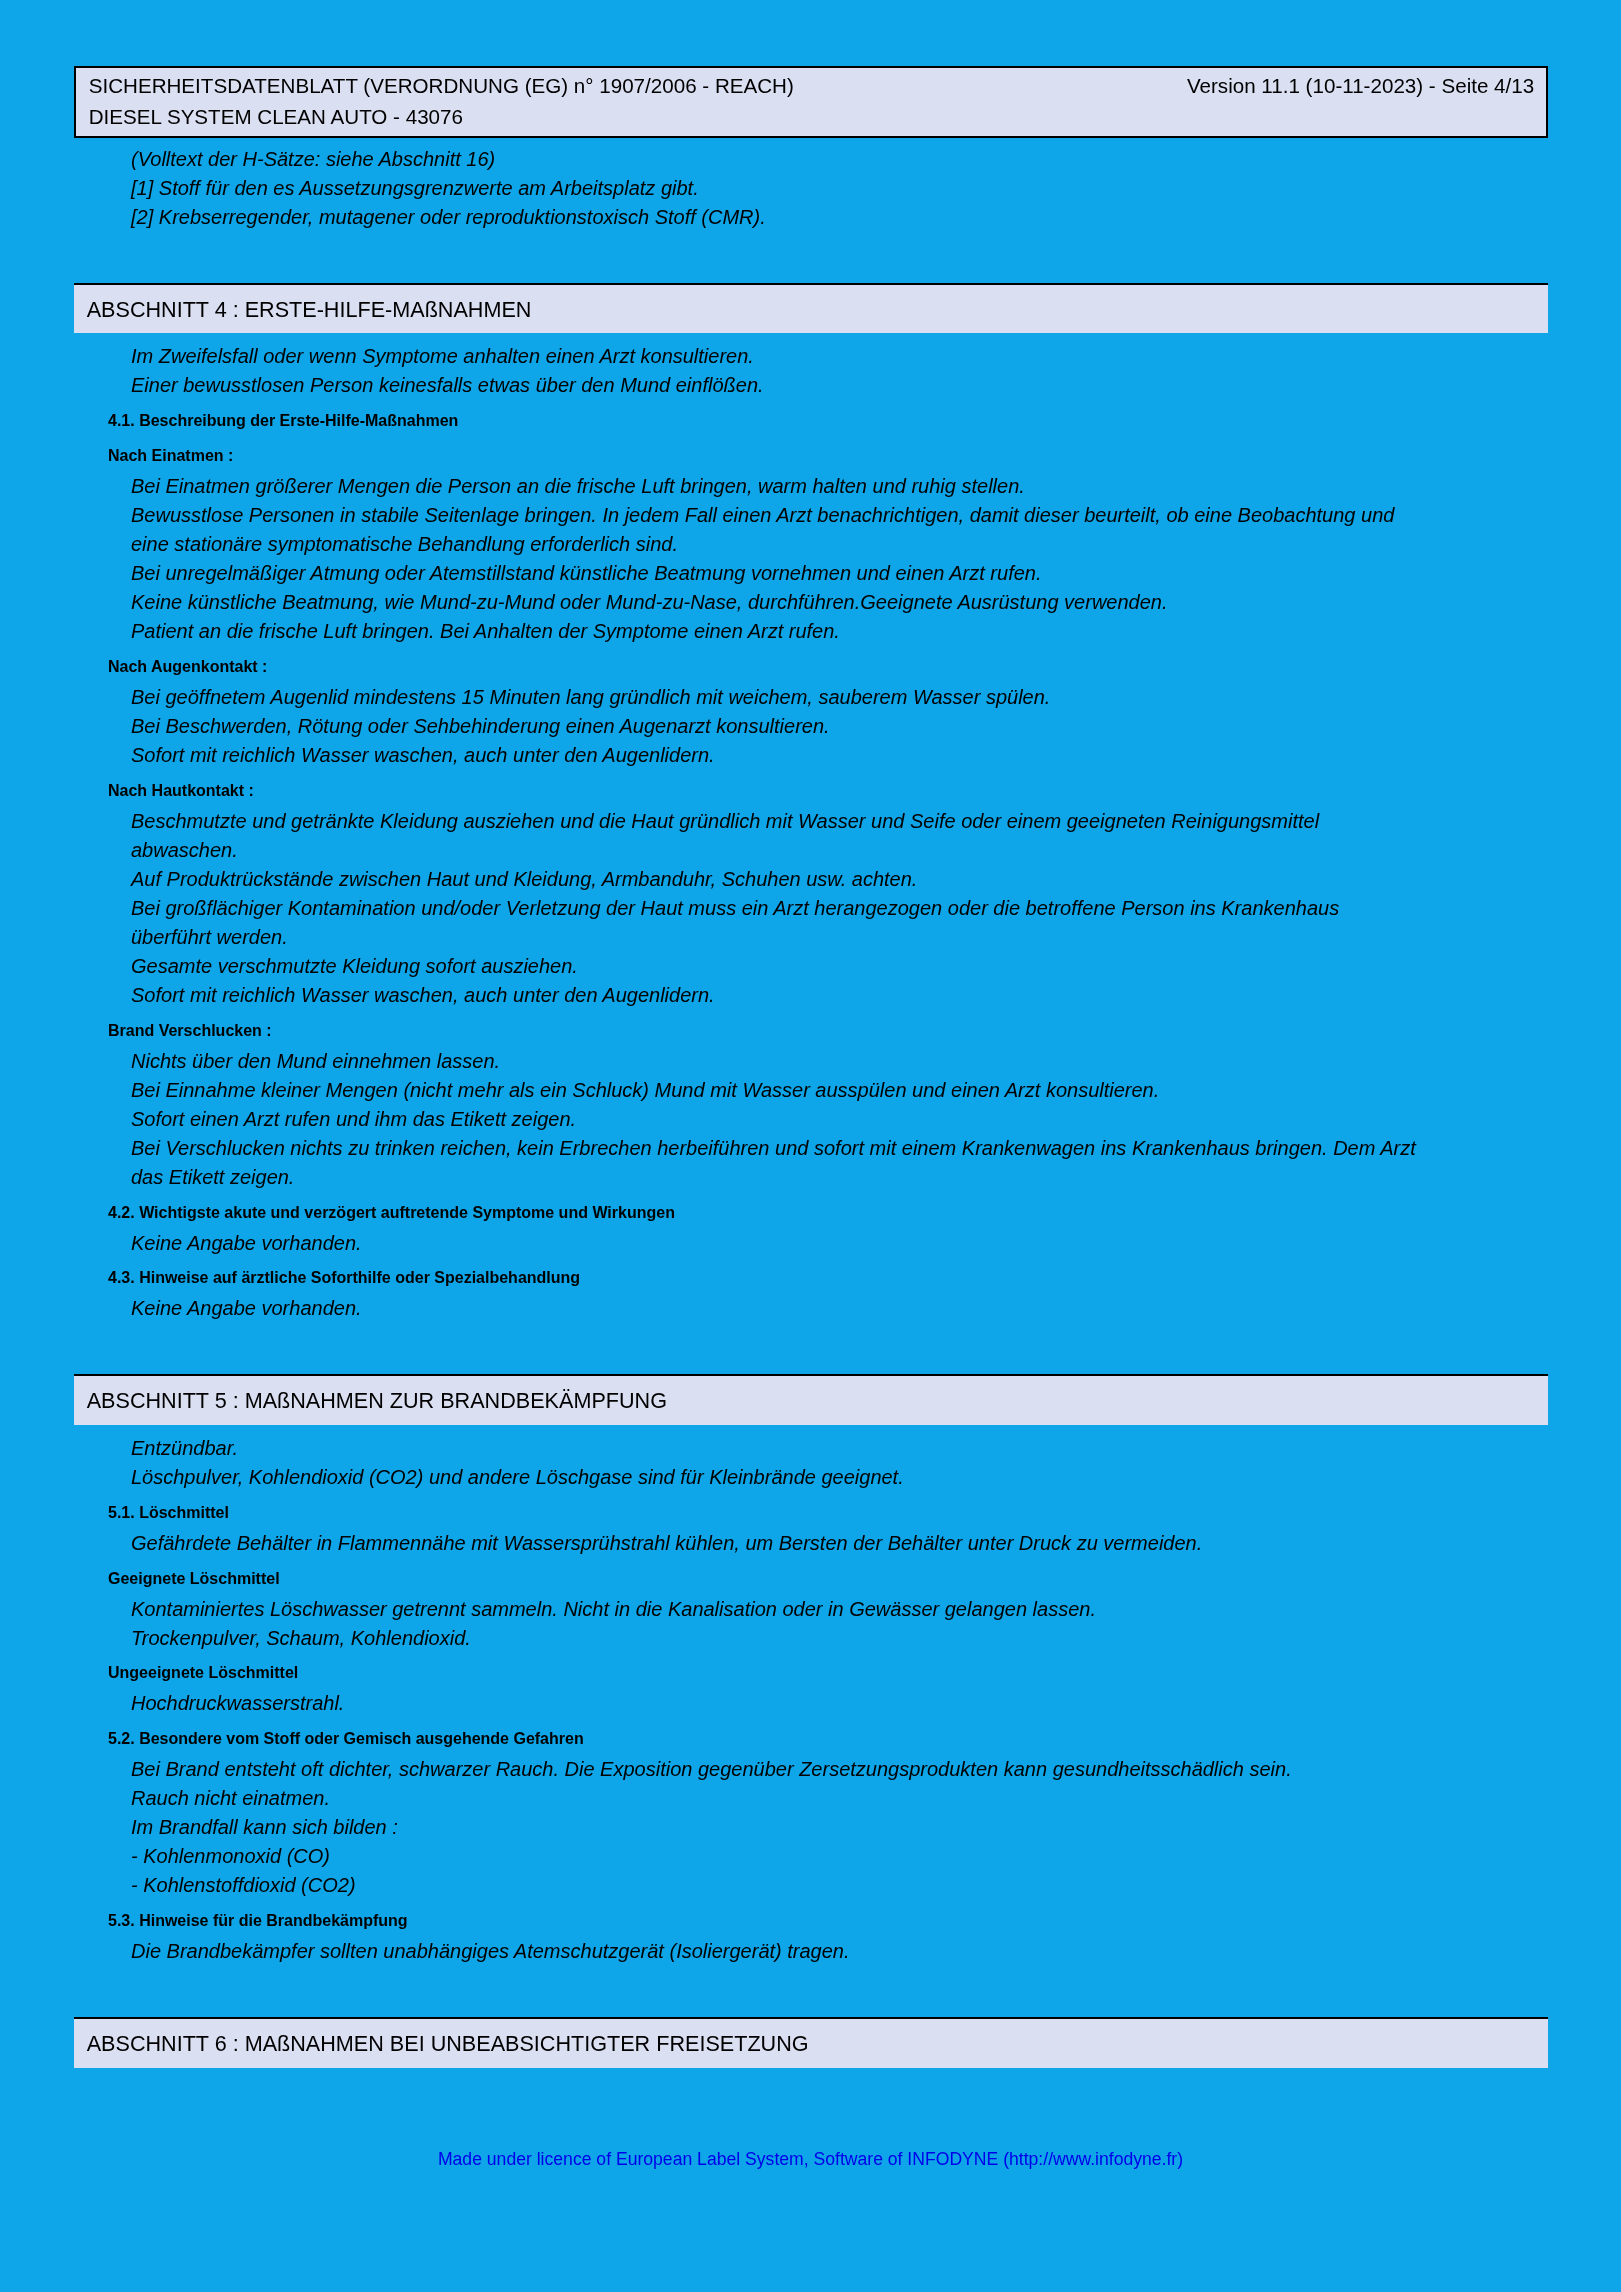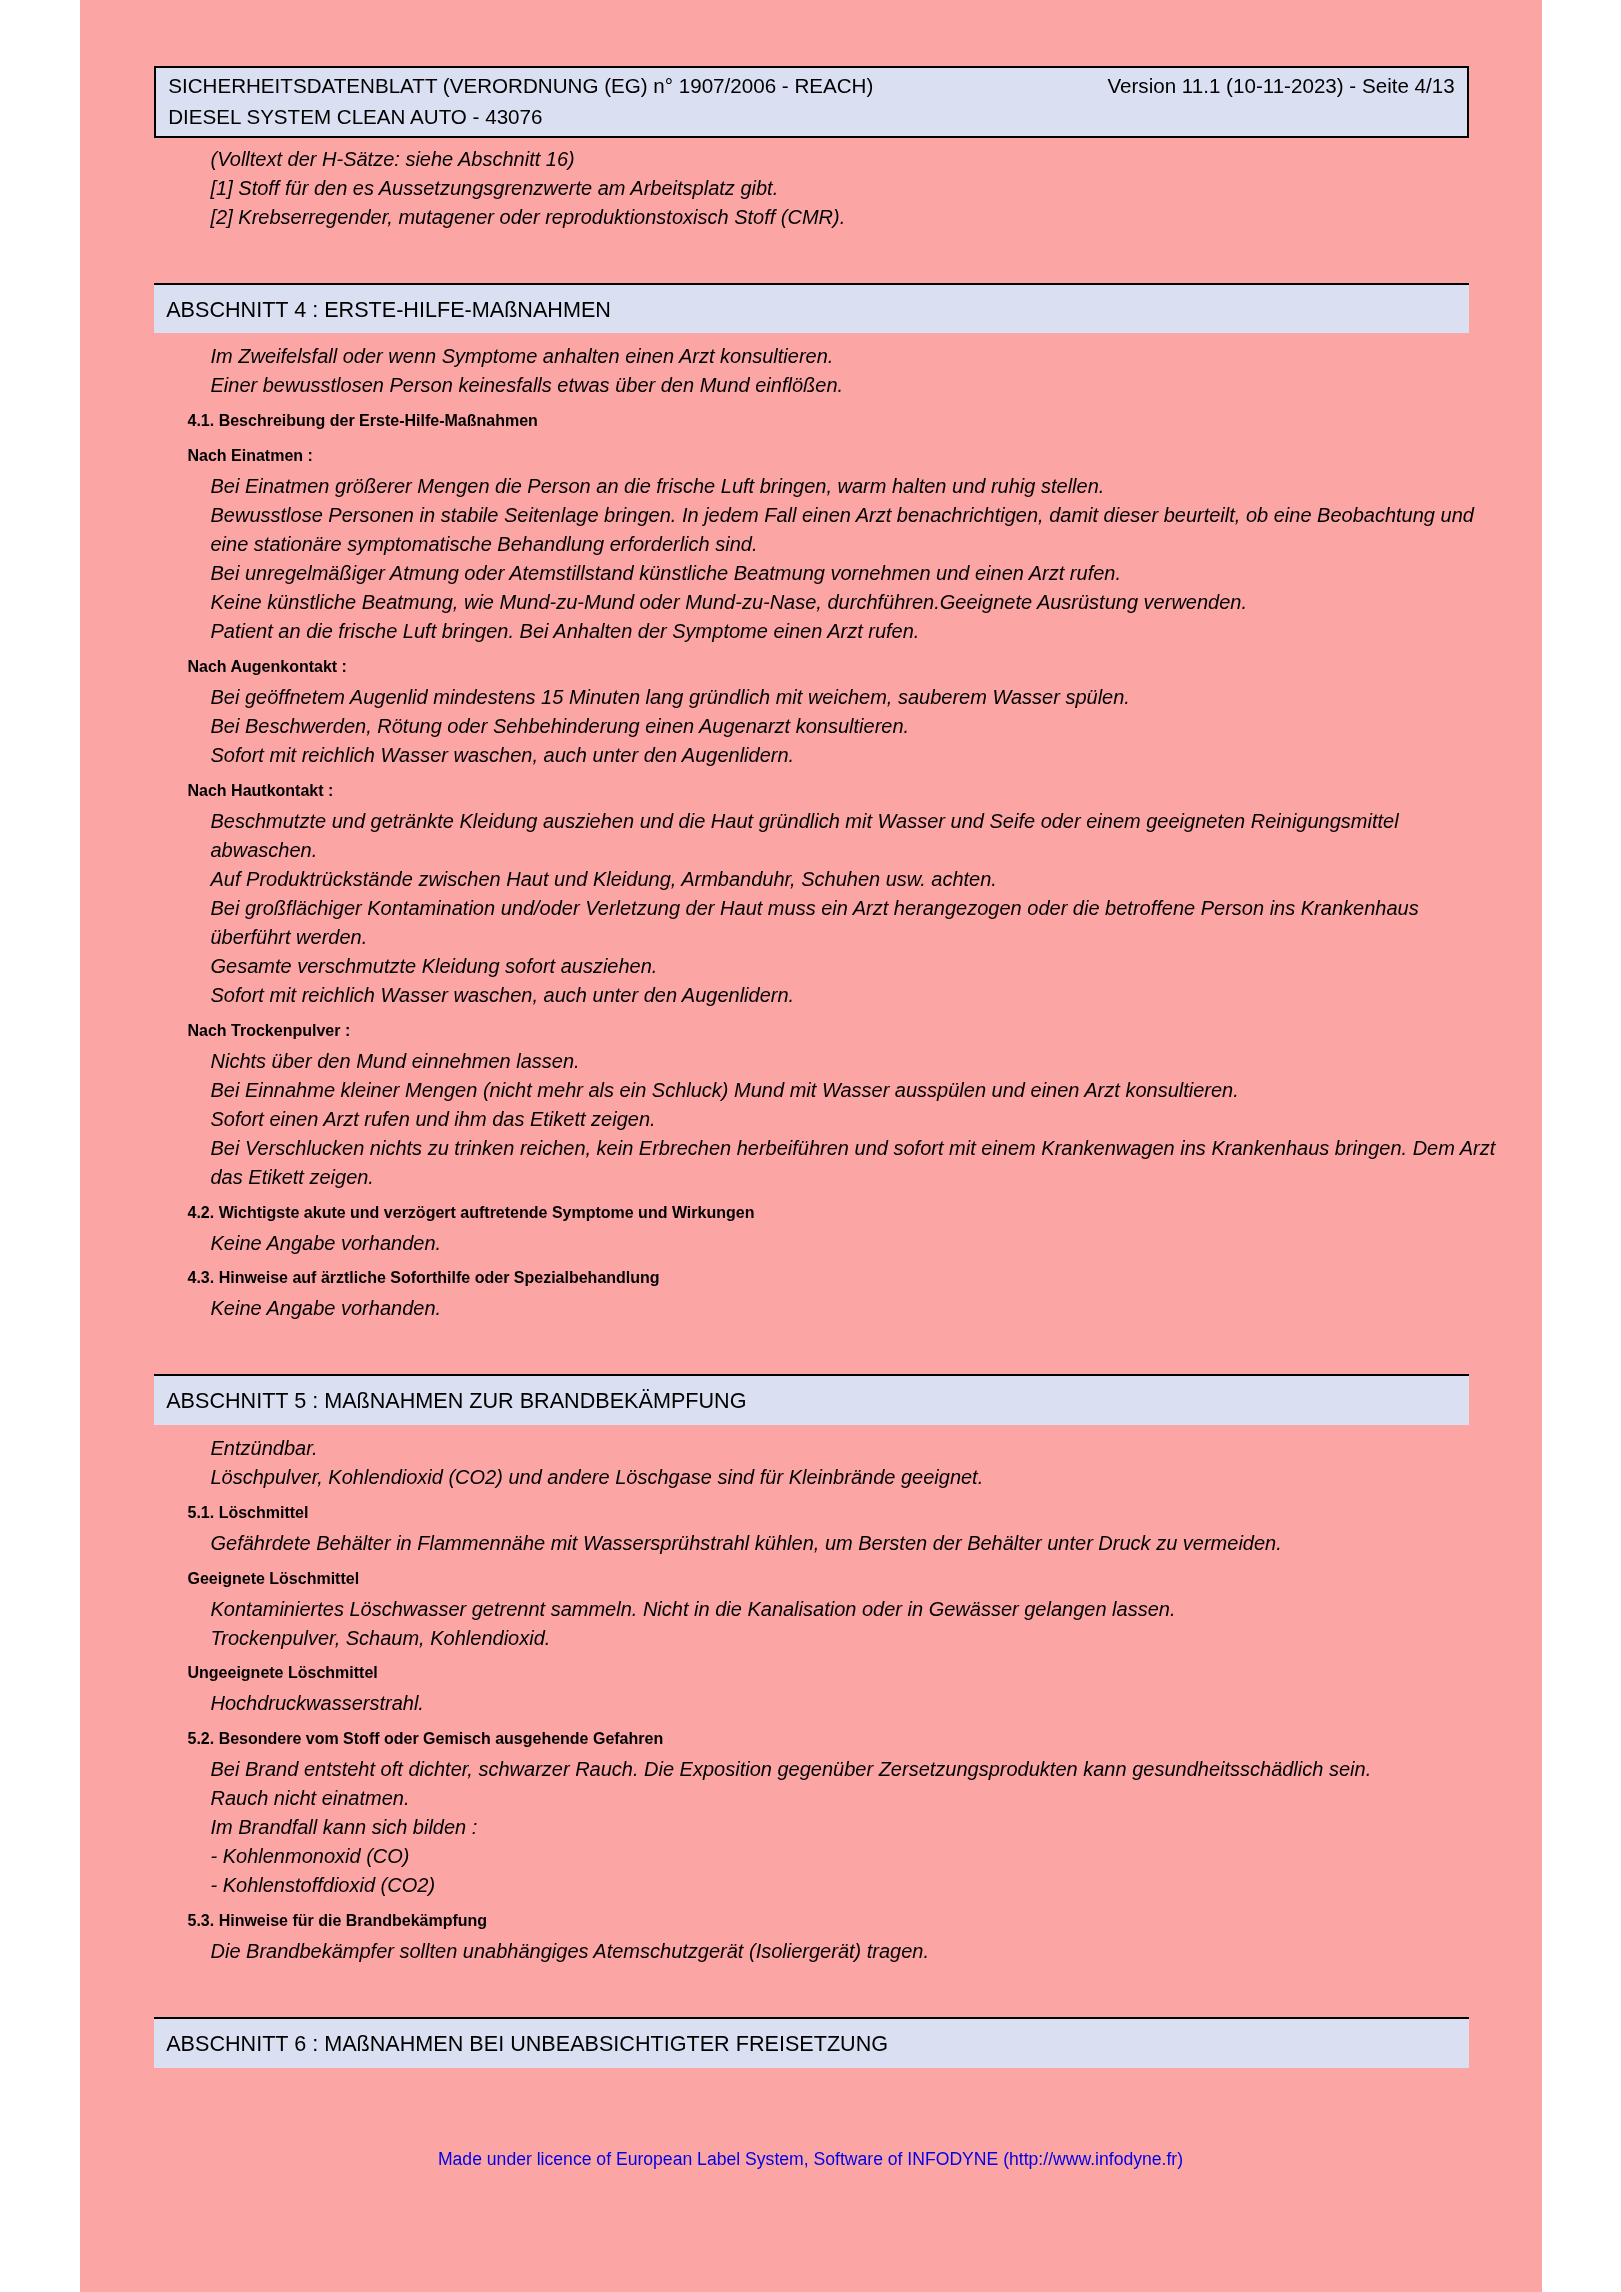--- a/index.html
+++ b/index.html
@@ -4,23 +4,23 @@
 <title>SDS Seite 4/13</title>
 <style>
   :root{
     --band-bg:#dbdff2;
     --footer-blue:#0000e8;
     --ink:#000000;
   }
   html,body{margin:0;padding:0;background:#ffffff;}
   .page{
     position:relative;
-    width:1462px;height:2293px;
+    width:1621px;height:2293px;
     margin:0 auto;
-    background:#fca5a5;
+    background:#0ea5e9;
     color:var(--ink);
     font-family:"Liberation Sans","DejaVu Sans",sans-serif;
     overflow:hidden;
   }
   .content{padding:0 73px 0 74px;}
 
   
   .doc-header{
     margin-top:66px;
     border:2px solid var(--ink);
@@ -117,21 +117,21 @@
 
     <div class="h">Nach Hautkontakt :</div>
     <div class="p">Beschmutzte und getränkte Kleidung ausziehen und die Haut gründlich mit Wasser und Seife oder einem geeigneten Reinigungsmittel</div>
     <div class="p">abwaschen.</div>
     <div class="p">Auf Produktrückstände zwischen Haut und Kleidung, Armbanduhr, Schuhen usw. achten.</div>
     <div class="p">Bei großflächiger Kontamination und/oder Verletzung der Haut muss ein Arzt herangezogen oder die betroffene Person ins Krankenhaus</div>
     <div class="p">überführt werden.</div>
     <div class="p">Gesamte verschmutzte Kleidung sofort ausziehen.</div>
     <div class="p">Sofort mit reichlich Wasser waschen, auch unter den Augenlidern.</div>
 
-    <div class="h">Nach Trockenpulver :</div>
+    <div class="h">Brand Verschlucken :</div>
     <div class="p">Nichts über den Mund einnehmen lassen.</div>
     <div class="p">Bei Einnahme kleiner Mengen (nicht mehr als ein Schluck) Mund mit Wasser ausspülen und einen Arzt konsultieren.</div>
     <div class="p">Sofort einen Arzt rufen und ihm das Etikett zeigen.</div>
     <div class="p">Bei Verschlucken nichts zu trinken reichen, kein Erbrechen herbeiführen und sofort mit einem Krankenwagen ins Krankenhaus bringen. Dem Arzt</div>
     <div class="p">das Etikett zeigen.</div>
 
     <div class="h">4.2. Wichtigste akute und verzögert auftretende Symptome und Wirkungen</div>
     <div class="p">Keine Angabe vorhanden.</div>
 
     <div class="h">4.3. Hinweise auf ärztliche Soforthilfe oder Spezialbehandlung</div>

